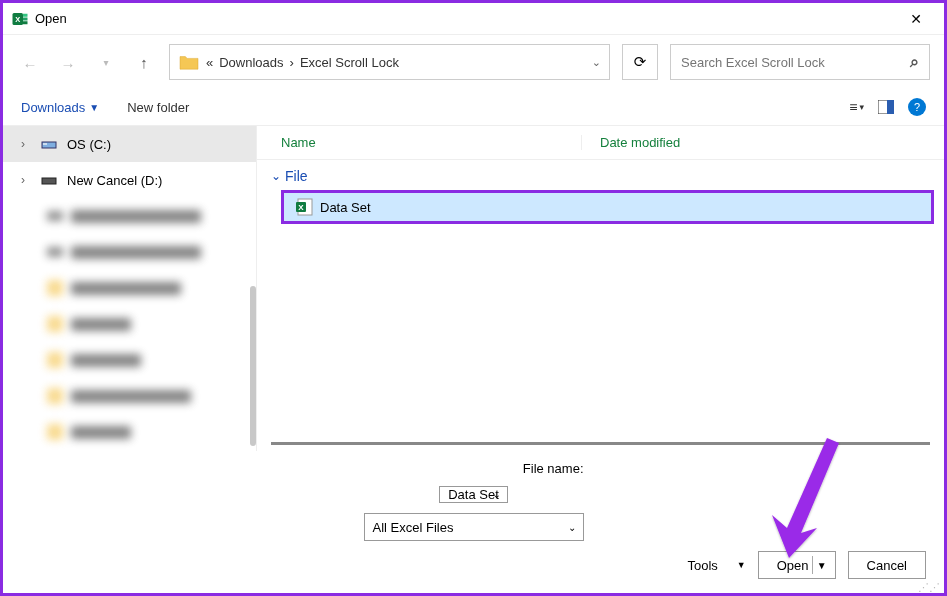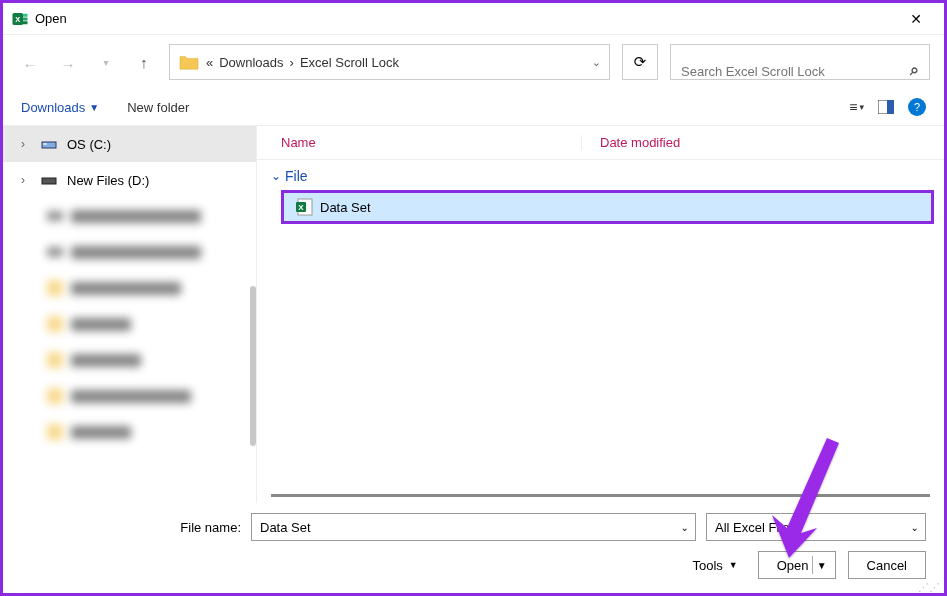--- a/index.html
+++ b/index.html
@@ -11,62 +11,62 @@
 .title-text { font-size: 13px; flex: 1; }
 .close-btn { width: 40px; height: 28px; display: flex; align-items: center; justify-content: center; cursor: pointer; font-size: 14px; }
 .navrow { height: 54px; display: flex; align-items: center; padding: 8px 14px; gap: 12px; }
 .navbtn { width: 26px; height: 26px; display: flex; align-items: center; justify-content: center; color: #555; cursor: pointer; font-size: 15px; }
 .navbtn.disabled { color: #bbb; }
 .addrbar { flex: 1; height: 36px; border: 1px solid #ccc; display: flex; align-items: center; padding: 0 8px; gap: 6px; }
 .folder-icon { width: 22px; height: 18px; display: inline-block; }
 .folder-icon svg { width: 22px; height: 18px; }
 .crumbs { font-size: 13px; color: #333; display: flex; align-items: center; gap: 6px; flex: 1; }
 .refresh { width: 36px; height: 36px; border: 1px solid #ccc; display: flex; align-items: center; justify-content: center; cursor: pointer; font-size: 15px; }
-.searchbox { width: 260px; height: 36px; border: 1px solid #ccc; display: flex; align-items: flex-end; padding: 0 10px; gap: 8px; }
+.searchbox { width: 260px; height: 36px; border: 1px solid #ccc; display: flex; align-items: center; padding: 0 10px; gap: 8px; }
 .searchbox input { border: none; outline: none; flex: 1; font-size: 13px; color: #555; }
 .toolbar { height: 36px; display: flex; align-items: center; padding: 0 18px; gap: 28px; }
 .toolbtn { font-size: 13px; color: #1a4db3; cursor: pointer; display: flex; align-items: center; gap: 4px; }
 .toolbar-right { margin-left: auto; display: flex; align-items: center; gap: 14px; }
 .iconbtn { cursor: pointer; font-size: 14px; color: #333; display: flex; align-items: center; gap: 2px; }
 .helpbtn { width: 18px; height: 18px; border-radius: 50%; background: #0078d4; color: #fff; font-size: 11px; display: flex; align-items: center; justify-content: center; }
 .body { flex: 1; display: flex; min-height: 0; border-top: 1px solid #eee; }
 .sidebar { width: 254px; border-right: 1px solid #eee; overflow: hidden; position: relative; }
 .side-item { height: 36px; display: flex; align-items: center; padding: 0 18px; font-size: 13px; gap: 10px; cursor: pointer; }
 .side-item.selected { background: #e8e8e8; }
 .chev { color: #666; width: 10px; display: inline-block; font-size: 12px; }
 .drive-ico { width: 16px; height: 16px; display: inline-block; }
 .blur-item { height: 36px; display: flex; align-items: center; padding-left: 44px; gap: 8px; filter: blur(4px); opacity: 0.65; }
 .blur-ico { width: 16px; height: 16px; background: #f5c755; border-radius: 2px; }
 .blur-text { width: 110px; height: 13px; background: #444; border-radius: 2px; }
 .blur-drive { width: 16px; height: 10px; background: #555; }
 .scroll-track { position: absolute; right: 0; top: 0; bottom: 0; width: 8px; }
 .scroll-thumb { position: absolute; right: 0; top: 160px; width: 6px; height: 160px; background: #c8c8c8; border-radius: 3px; }
 .filepane { flex: 1; display: flex; flex-direction: column; position: relative; }
-.colheaders { height: 34px; display: flex; align-items: center; border-bottom: 1px solid #eee; font-size: 13px; color: #be185d; }
+.colheaders { height: 34px; display: flex; align-items: center; border-bottom: 1px solid #eee; font-size: 13px; color: #15803d; }
 .col-name { width: 324px; padding-left: 24px; }
 .col-date { width: 170px; border-left: 1px solid #eee; padding-left: 18px; }
 .col-type { flex: 1; border-left: 1px solid #eee; padding-left: 8px; }
 .group { padding: 8px 0 0 14px; }
 .group-header { display: flex; align-items: center; gap: 4px; font-size: 14px; color: #1a4db3; cursor: pointer; }
 .group-header .tri { font-size: 12px; }
 .filerow { height: 34px; margin: 6px 10px 6px 10px; display: flex; align-items: center; background: #cde8ff; border: 3px solid #8a2be2; font-size: 13px; cursor: pointer; }
 .filerow .icon { width: 20px; height: 20px; margin: 0 6px 0 10px; }
 .filerow .fname { width: 276px; }
 .filerow .fdate { width: 170px; color: #555; }
 .filerow .ftype { flex: 1; color: #555; overflow: hidden; white-space: nowrap; text-overflow: ellipsis; }
 .hscroll { position: absolute; bottom: 6px; left: 14px; right: 14px; height: 3px; background: #888; }
 .footer { padding: 10px 18px 14px 18px; display: flex; flex-direction: column; gap: 10px; }
-.row1 { display: flex; align-items: center; gap: 10px; }
+.row1 { display: flex; align-items: center; gap: 10px; flex-direction: column; }
 .fn-label { width: 220px; text-align: right; font-size: 13px; }
 .fn-input { flex: 1; height: 28px; border: 1px solid #999; display: flex; align-items: center; padding: 0 8px; font-size: 13px; position: relative; }
 .fn-input .dd { position: absolute; right: 6px; font-size: 10px; cursor: pointer; }
 .filter { width: 220px; height: 28px; border: 1px solid #999; display: flex; align-items: center; padding: 0 8px; font-size: 13px; position: relative; }
 .filter .dd { position: absolute; right: 6px; font-size: 10px; cursor: pointer; }
 .row2 { display: flex; align-items: center; justify-content: flex-end; gap: 12px; }
-.tools { font-size: 13px; display: flex; align-items: center; gap: 6px; margin-right: 8px; cursor: pointer; }
+.tools { font-size: 13px; display: flex; align-items: center; gap: 19px; margin-right: 0; cursor: pointer; }
 .btn { height: 28px; border: 1px solid #999; background: #fff; padding: 0 18px; font-size: 13px; cursor: pointer; display: flex; align-items: center; position: relative; }
 .btn.split { padding-right: 26px; }
 .btn.split::after { content: ""; position: absolute; right: 22px; top: 4px; bottom: 4px; width: 1px; background: #aaa; }
 .btn .dd { position: absolute; right: 8px; font-size: 10px; }
 .arrow-annotation { position: absolute; pointer-events: none; }
 .resize-grip { position: absolute; right: 4px; bottom: 4px; color: #bbb; font-size: 11px; line-height: 4px; }
 </style>
 </head>
 <body>
 
@@ -142,21 +142,21 @@
         </span>
         <span>OS (C:)</span>
       </div>
       <div class="side-item">
         <span class="chev">›</span>
         <span class="drive-ico">
           <svg viewBox="0 0 16 16">
               <rect x="1" y="6" width="14" height="6" fill="#555" stroke="#222"></rect>
             </svg>
         </span>
-        <span>New Files (D:)</span>
+        <span>New Cancel (D:)</span>
       </div>
       <div class="blur-item">
           <span class="blur-drive"></span>
           <span class="blur-text" style="width:130px"></span>
         </div>
       <div class="blur-item">
           <span class="blur-drive"></span>
           <span class="blur-text" style="width:130px"></span>
         </div>
       <div class="blur-item">

